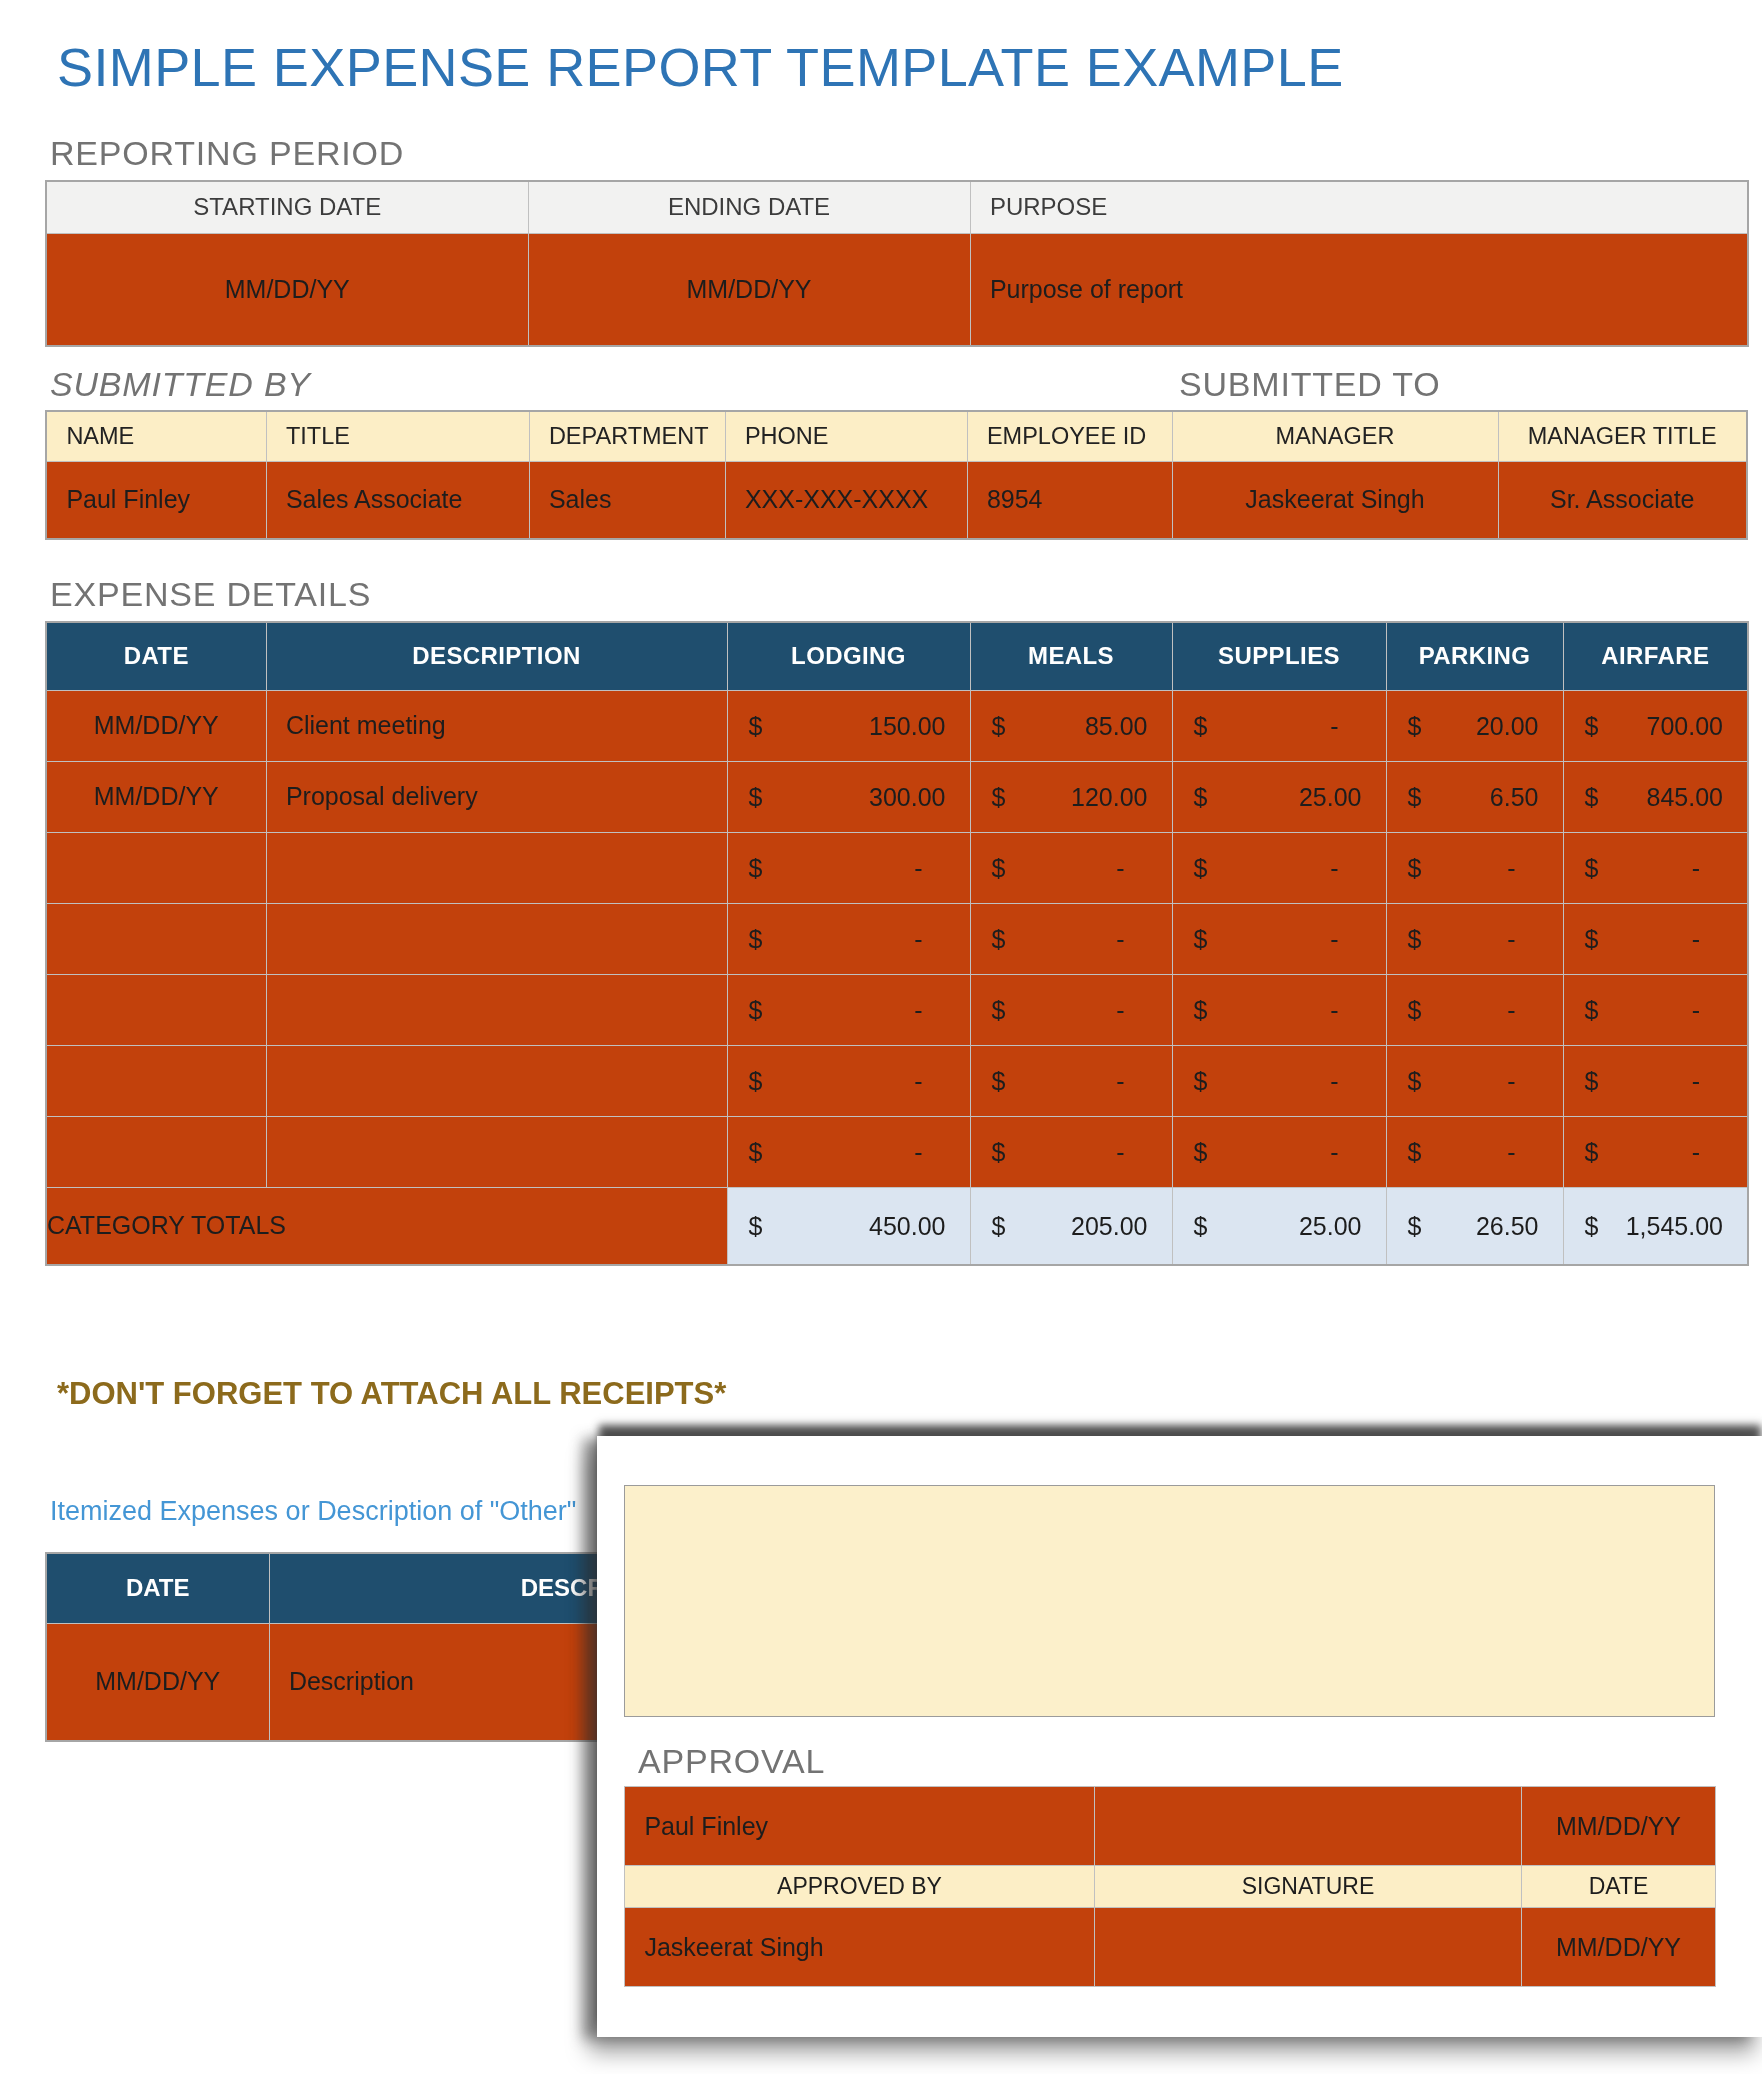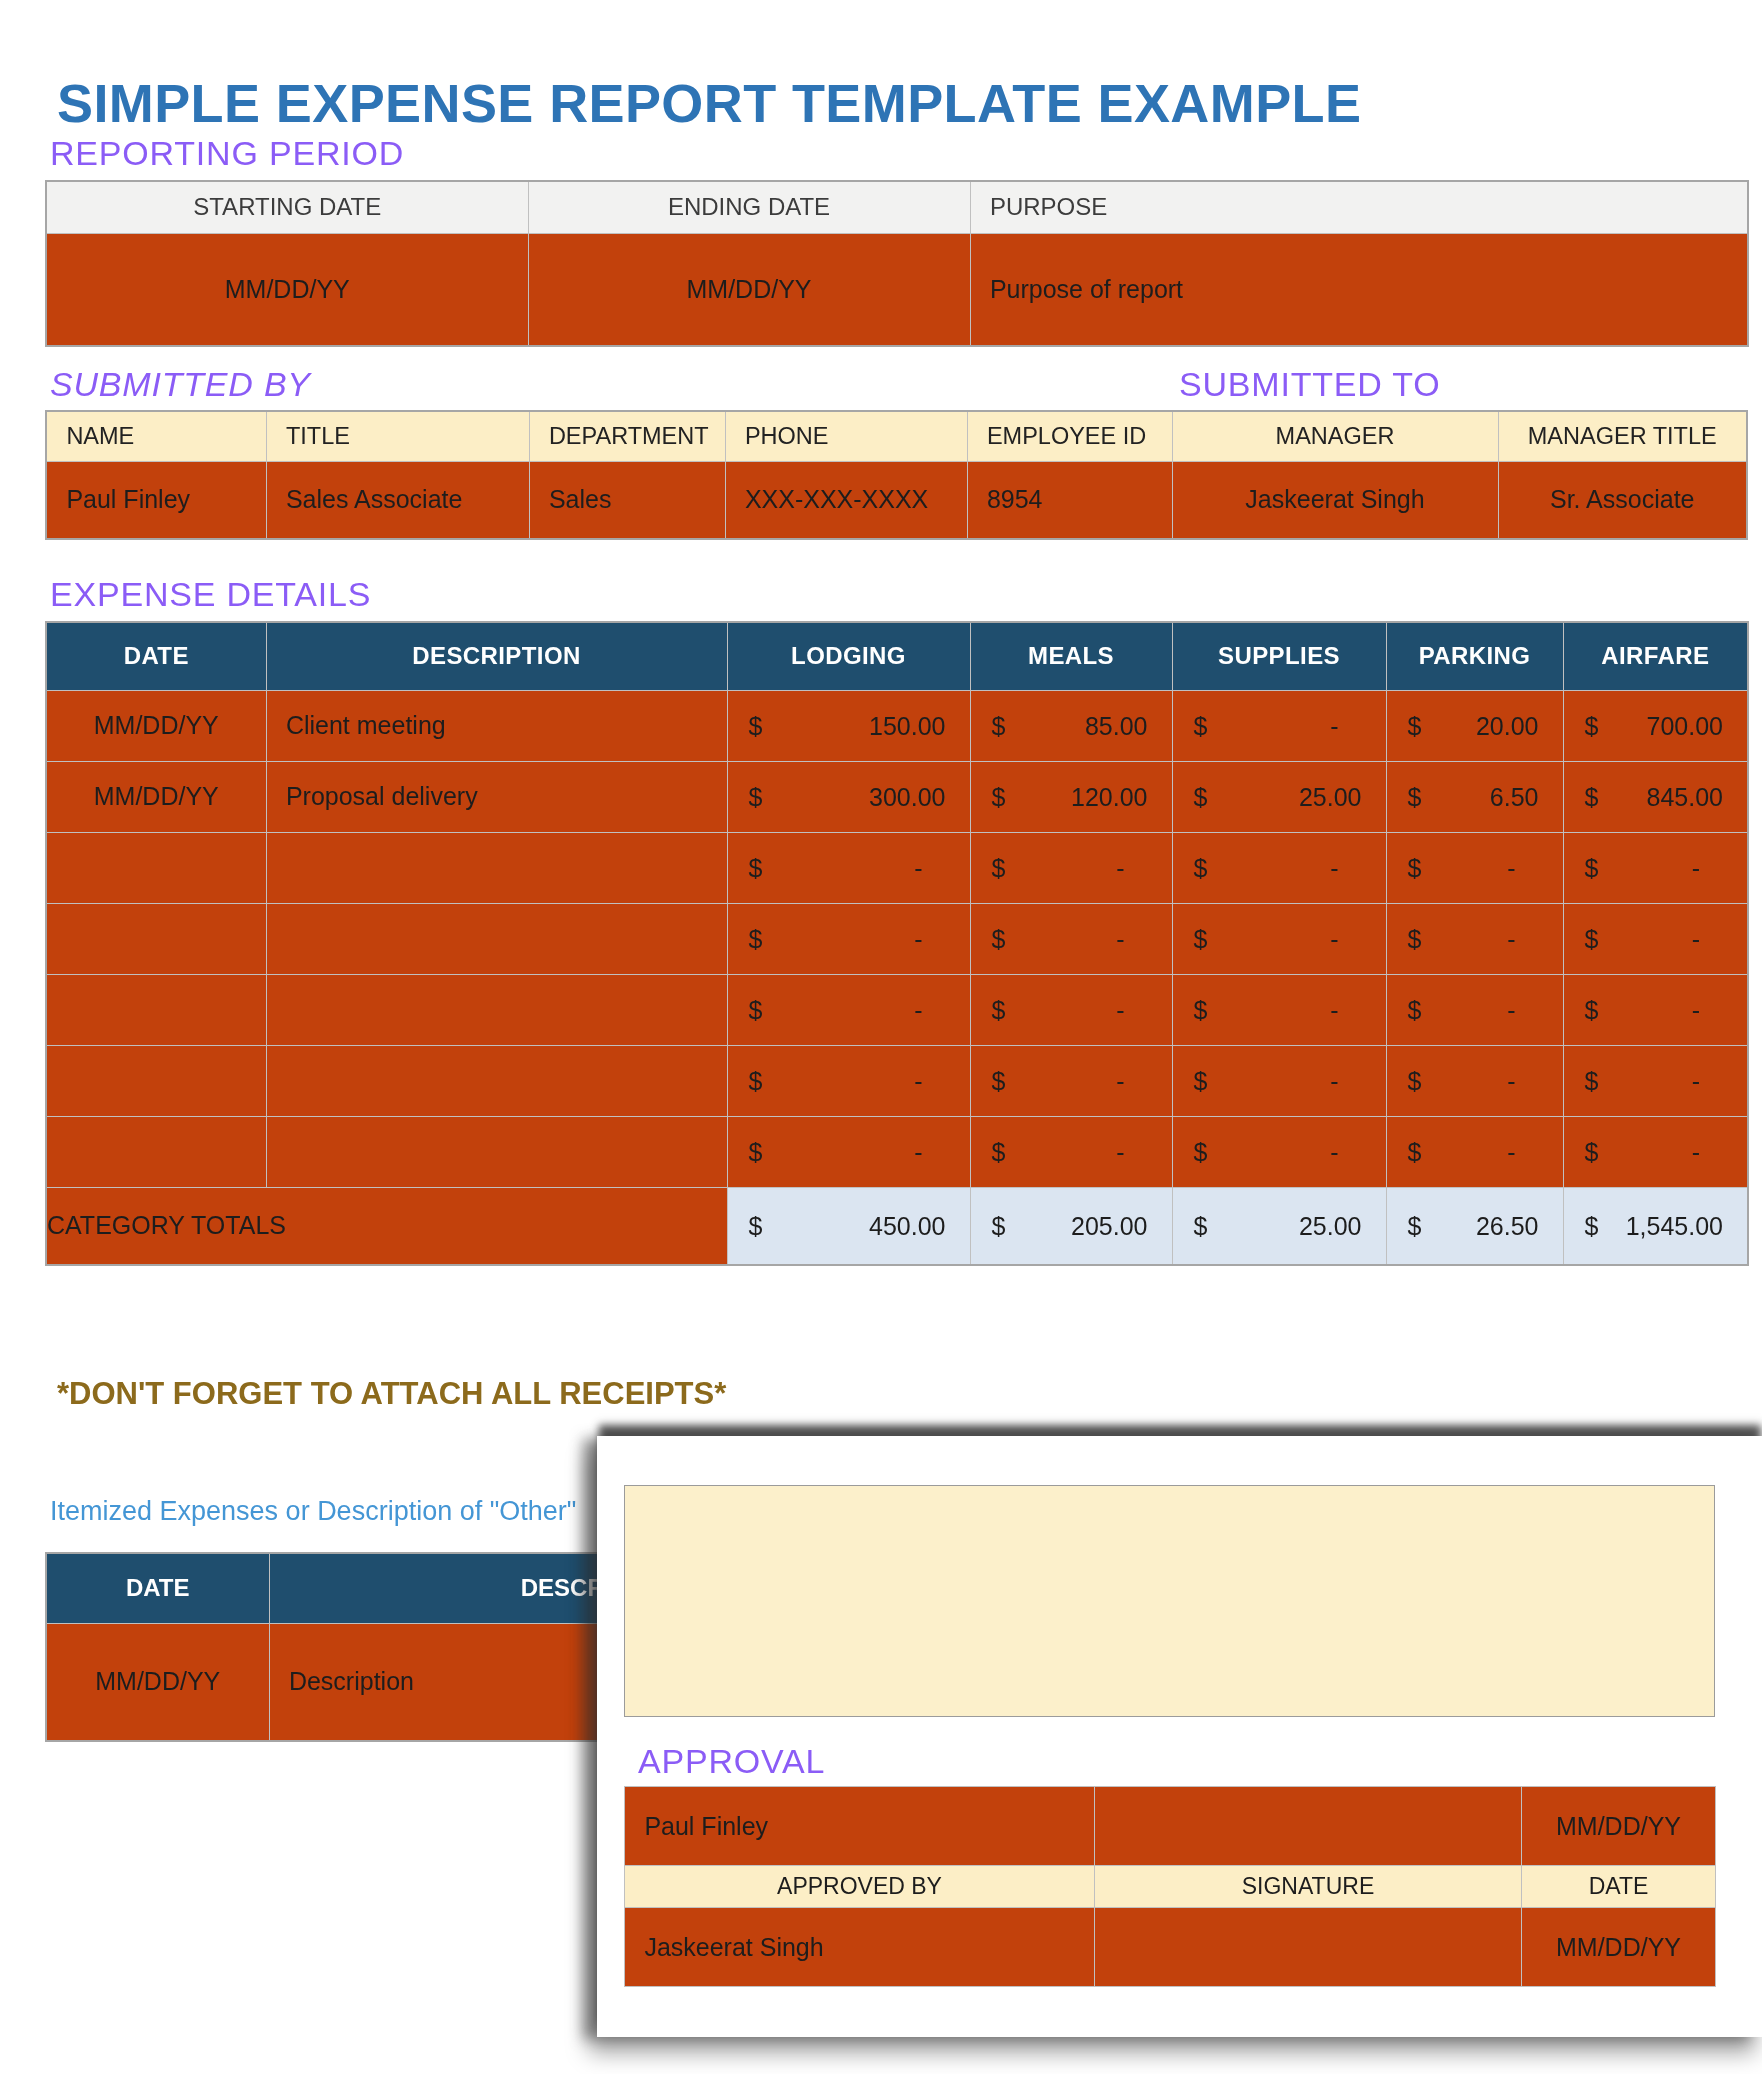--- a/index.html
+++ b/index.html
@@ -1,23 +1,23 @@
 <!DOCTYPE html>
 <html style="font-size:13px"><head>
 <meta charset="utf-8">
 <style>
   * { box-sizing: border-box; margin: 0; padding: 0; }
   html,body { background:#ffffff; }
   body { font-family:"Liberation Sans", sans-serif; color:#1d1d1d; }
   .page { position:relative; width:1763px; height:2074px; background:#fff; overflow:hidden; }
 
-  .title { position:absolute; left:57px; top:36px; font-size:54px; font-weight:700;
-           color:#2E74B5; letter-spacing:0.4px; white-space:nowrap;margin-top:36px; }
-
-  .h-blue { font-size:34px; font-weight:400; color:#8b5cf6; letter-spacing:0.8px; white-space:nowrap; }
+  .title { position:absolute; left:57px; top:36px; font-size:54px; font-weight:400;
+           color:#2E74B5; letter-spacing:0.4px; white-space:nowrap; }
+
+  .h-blue { font-size:34px; font-weight:400; color:#737373; letter-spacing:0.8px; white-space:nowrap; }
 
   table { border-collapse:collapse; table-layout:fixed; background:#c2410c; }
   .tbl { border:2.4px solid #A6A6A6; }
   .tbl td, .tbl th { border:1.6px solid #C0C0C0; font-weight:400; overflow:hidden; }
 
   
   #rp-heading { position:absolute; left:50px; top:134px; }
   #rp-table { position:absolute; left:45px; top:180px; width:1701px; }
   #rp-table th { background:#F2F2F1; height:52px; font-size:24px; color:#3c3c3c; }
   #rp-table td { height:113px; font-size:25px; }

